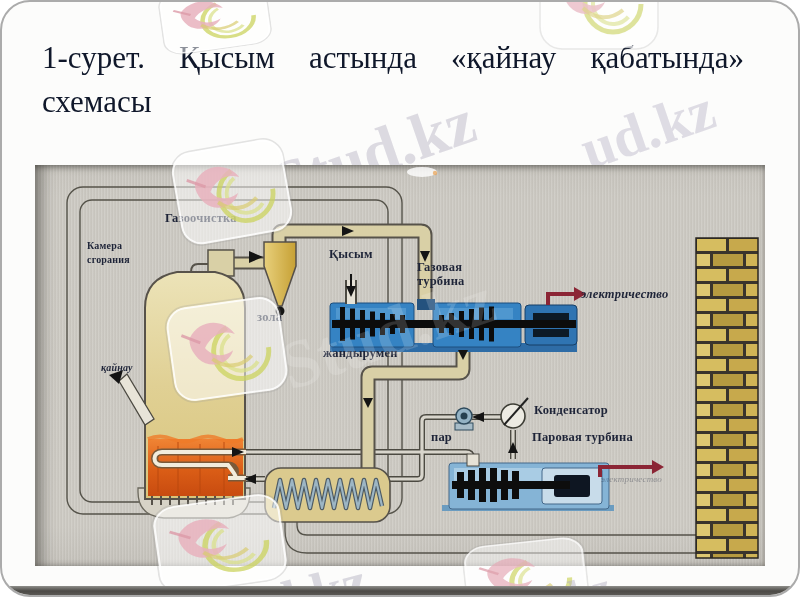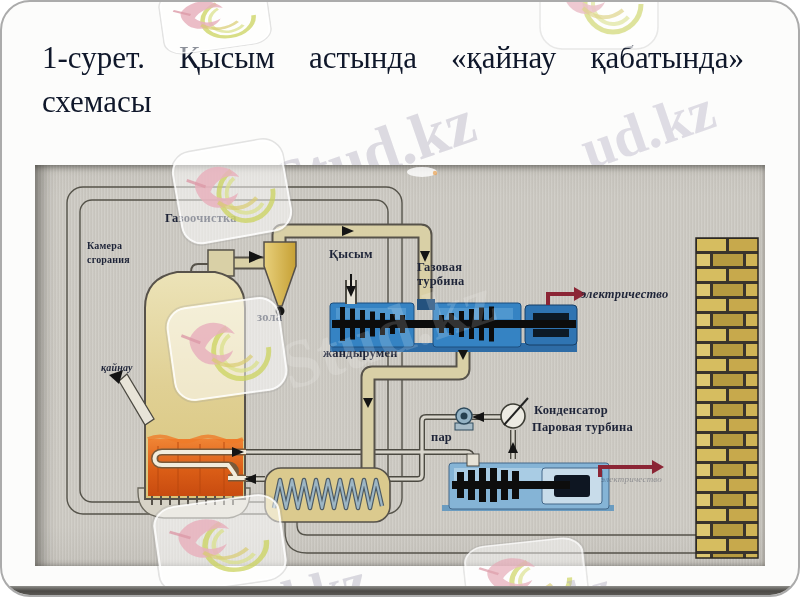--- a/index.html
+++ b/index.html
@@ -242,21 +242,21 @@
     <div class="lbl sm" style="left:52px;top:74px;">Камера
 сгорания</div>
     <div class="lbl" style="left:222px;top:146px;">зола</div>
     <div class="lbl it sm" style="left:66px;top:196px;">қайнау</div>
     <div class="lbl" style="left:294px;top:83px;">Қысым</div>
     <div class="lbl" style="left:288px;top:182px;">жандырумен</div>
     <div class="lbl" style="left:382px;top:96px;">Газовая
 турбина</div>
     <div class="lbl it" style="left:546px;top:123px;">электричество</div>
     <div class="lbl" style="left:499px;top:239px;text-align:center;">Конденсатор</div>
-    <div class="lbl" style="left:497px;top:256px;">Паровая турбина</div>
+    <div class="lbl" style="left:497px;top:266px;">Паровая турбина</div>
     <div class="lbl" style="left:396px;top:266px;">пар</div>
     <div class="lbl faint" style="left:566px;top:308px;">электричество</div>
 
     <div class="wm wm-c" style="left:235px;top:167px;">Stud.kz</div>
   </div>
 
   <svg width="0" height="0" style="position:absolute" aria-hidden="true">
     <defs>
       <g id="birdlogo">
         <rect x="3" y="3" width="114" height="94" rx="20" fill="rgba(255,255,255,0.52)" stroke="rgba(255,255,255,0.85)" stroke-width="2"></rect>

